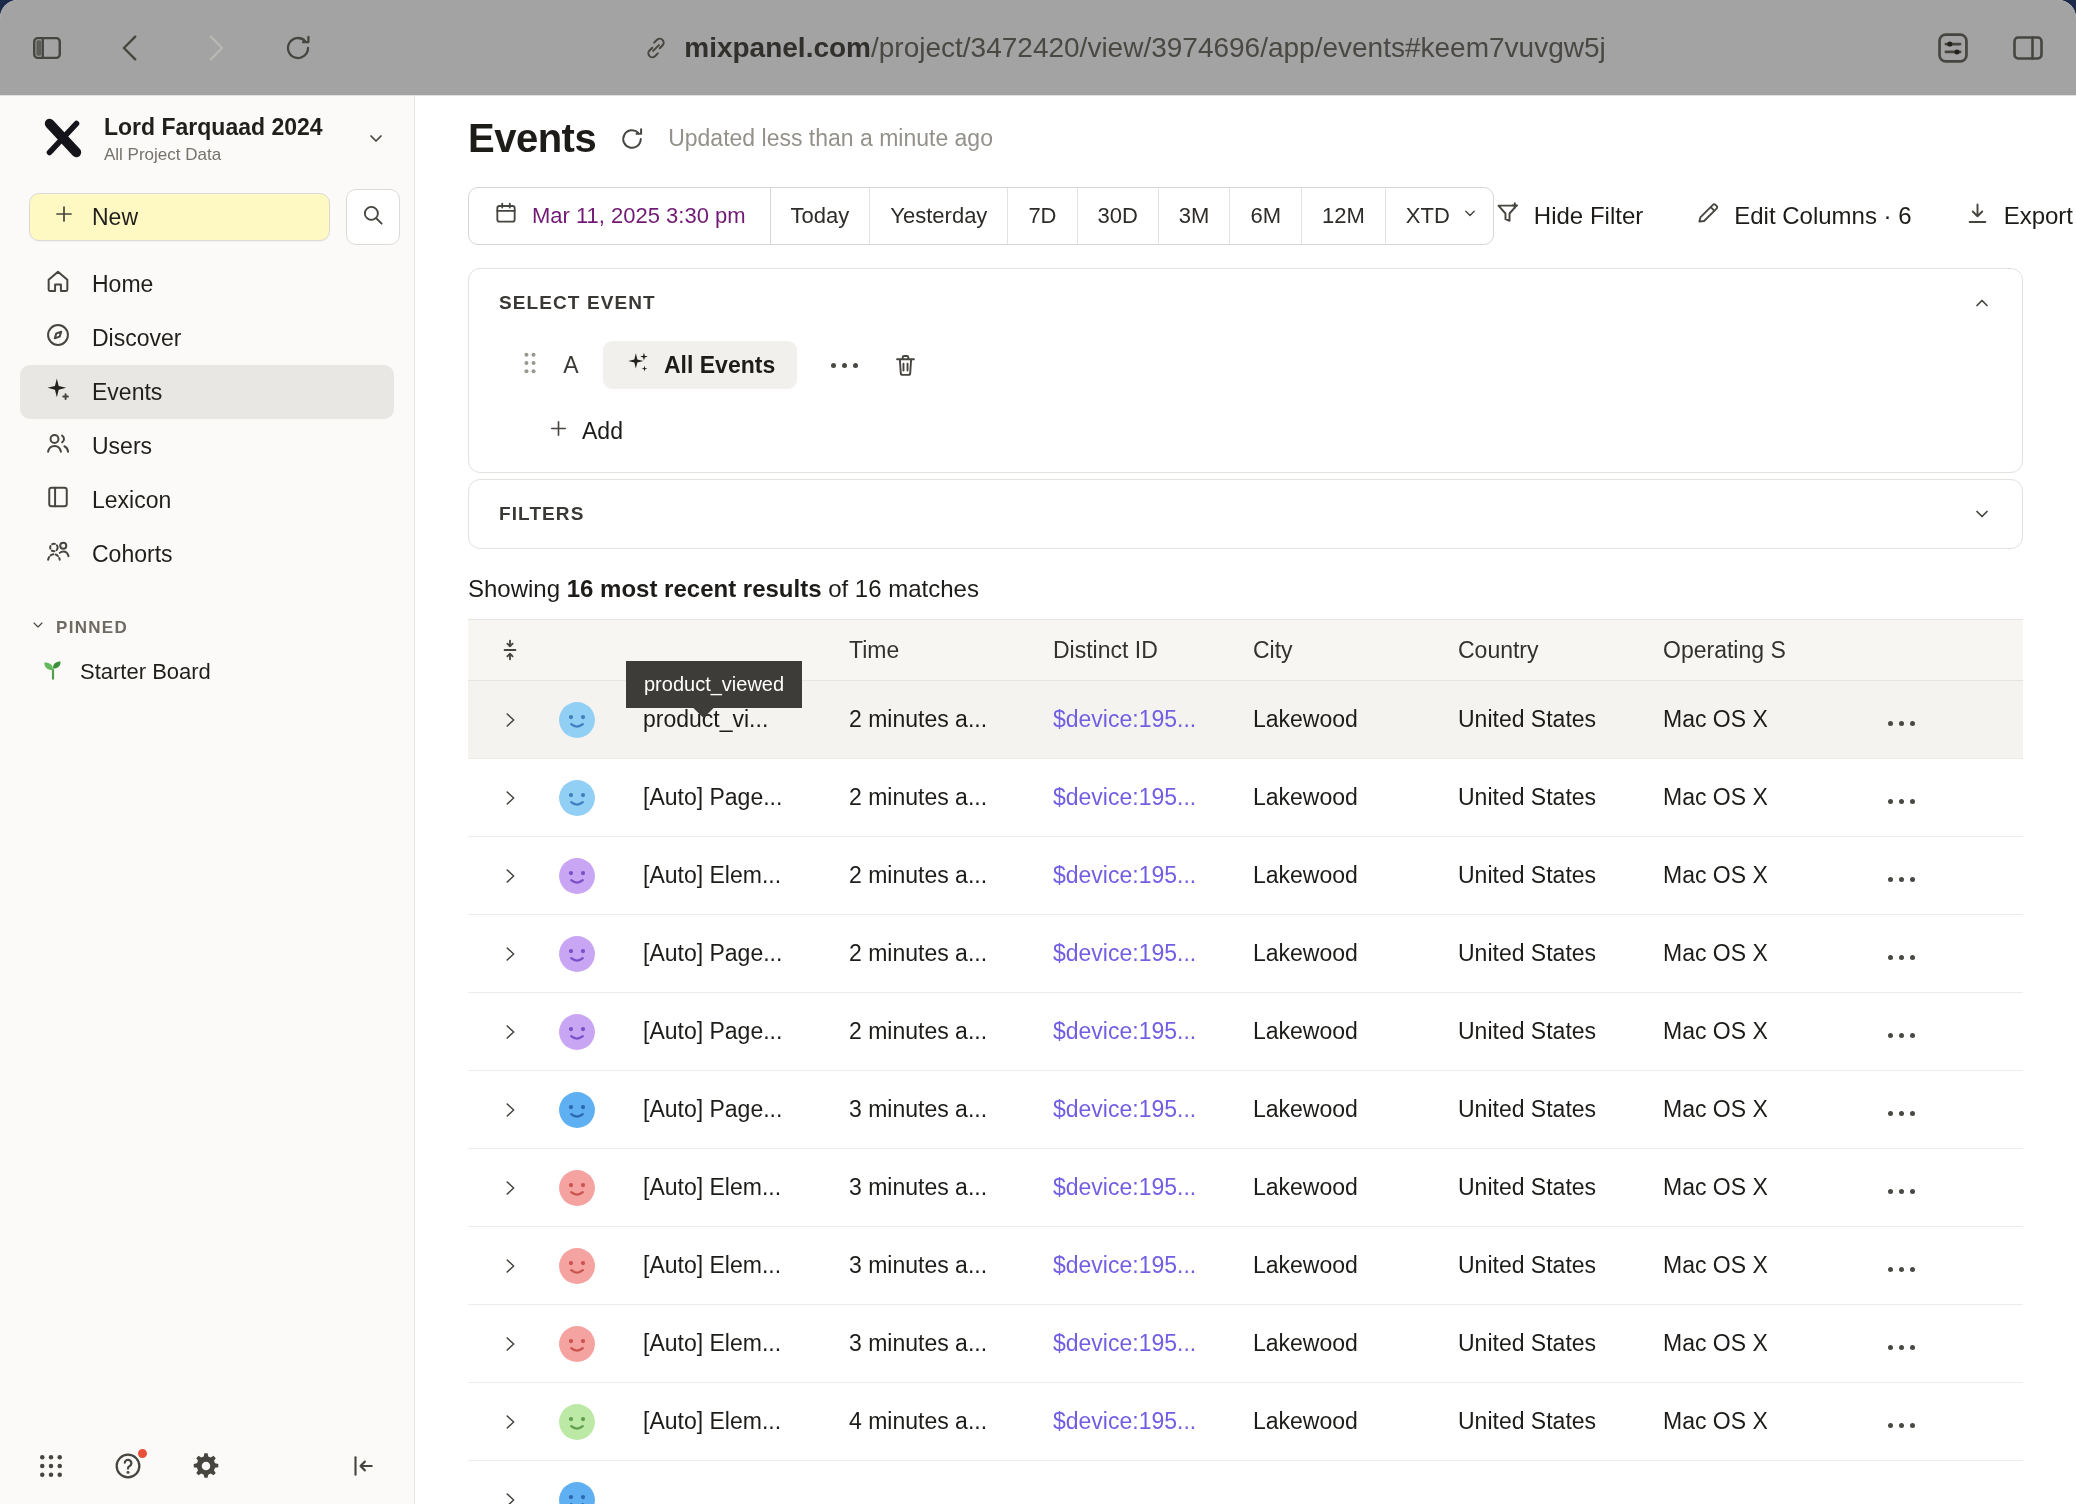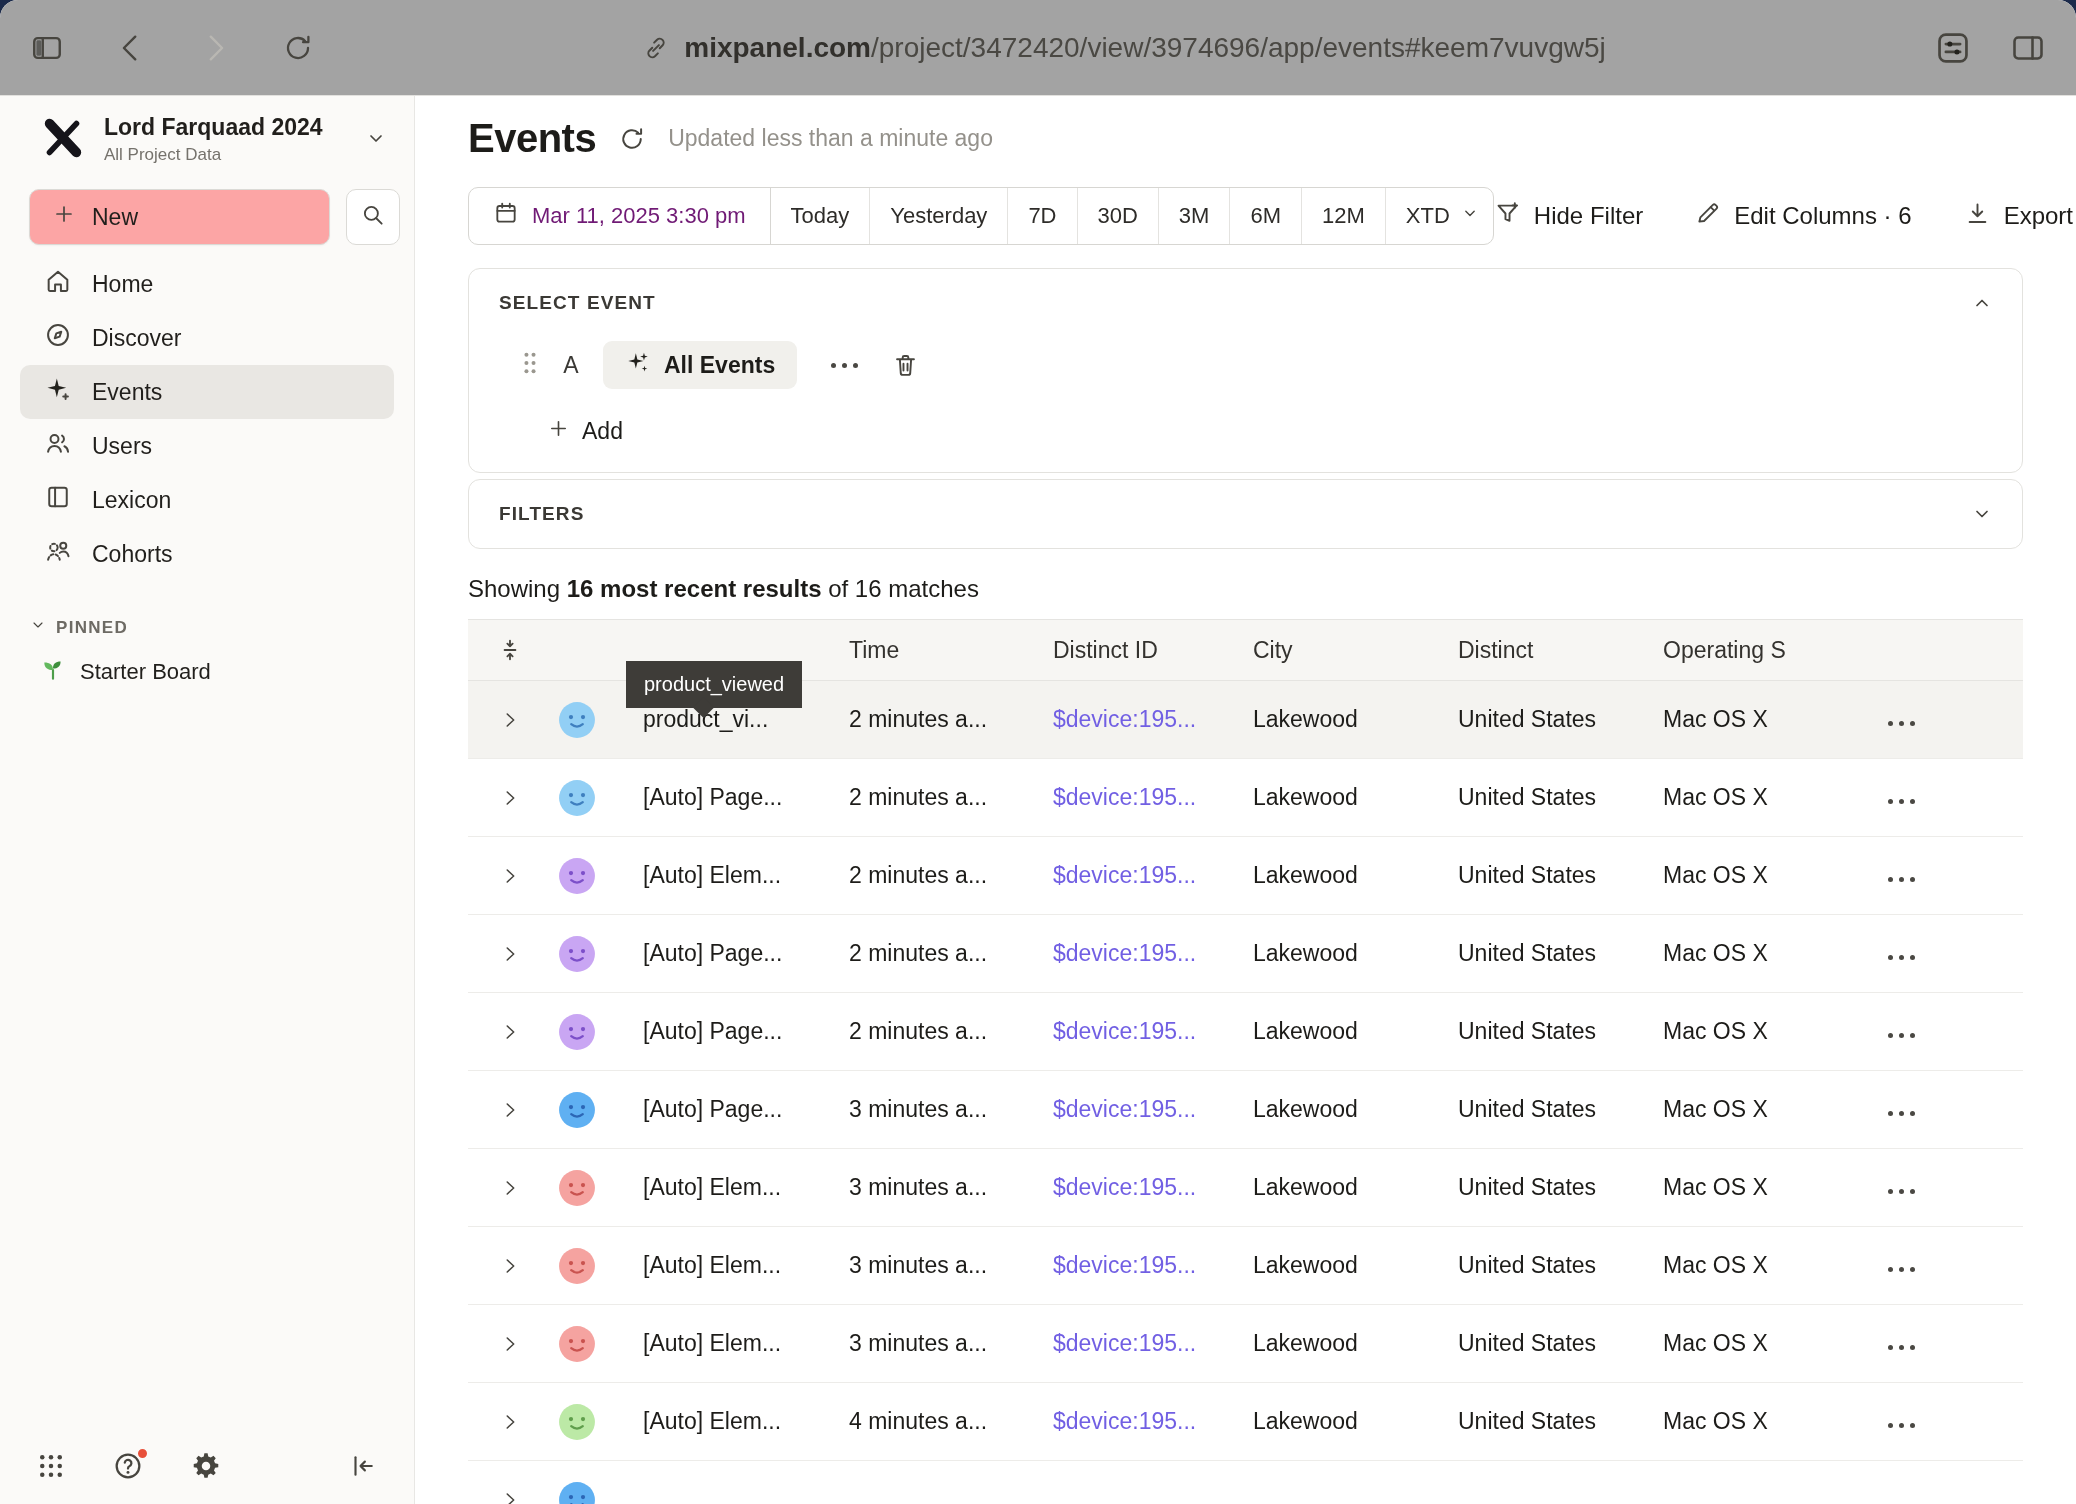--- a/index.html
+++ b/index.html
@@ -23,21 +23,21 @@
   .main { flex:1; padding:0 53px; position:relative; overflow:hidden; background:#fff; }
 
   
   .project-row { display:flex; align-items:center; gap:18px; padding:18px 26px 16px 40px; cursor:pointer; }
   .proj-names { display:flex; flex-direction:column; gap:4px; }
   .proj-name { font-size:23px; font-weight:700; color:#211f1c; }
   .proj-sub { font-size:17px; color:#75726c; }
   .proj-chev { margin-left:auto; }
 
   .actions-row { display:flex; align-items:center; gap:16px; margin:8px 14px 0 29px; }
-  .new-btn { flex:1; height:56px; background:#fca5a5; border:1px solid #dbdad6; border-radius:10px;
+  .new-btn { flex:1; height:48px; background:#fef9c3; border:1px solid #dbdad6; border-radius:10px;
     display:flex; align-items:center; gap:16px; padding:0 22px; font-size:23px; color:#211f1c; cursor:pointer;
     box-shadow:0 1px 2px rgba(0,0,0,.04); }
   .search-btn { width:54px; height:56px; background:#fff; border:1px solid #dbdad6; border-radius:10px;
     display:flex; align-items:center; justify-content:center; cursor:pointer; }
 
   .nav { margin:12px 20px 0 20px; }
   .nav-item { height:54px; border-radius:10px; display:flex; align-items:center; gap:20px;
     padding:0 24px; font-size:23px; color:#211f1c; cursor:pointer; }
   .nav-item.active { background:#e9e7e3; font-weight:500; }
 
@@ -462,21 +462,21 @@
               <svg width="26" height="26" viewBox="0 0 24 24">
                   <path class="ic" d="M12 3.5v5M9.6 6.2 12 8.6l2.4-2.4M12 20.5v-5M9.6 17.8 12 15.4l2.4 2.4M7 12h10" stroke-width="1.9"></path>
                 </svg>
             </span>
           </div>
           <div></div>
           <div></div>
           <div class="c-plain">Time</div>
           <div class="c-plain">Distinct ID</div>
           <div class="c-plain">City</div>
-          <div class="c-plain">Distinct</div>
+          <div class="c-plain">Country</div>
           <div class="c-plain">Operating S</div>
           <div></div>
         </div>
         <div>
   <div class="trow av-blue hovered">
     <div class="c-exp">
       <span class="icon-btn">
         <svg width="22" height="22" viewBox="0 0 24 24">
                     <path class="ic" d="M9 5.5l7 6.5-7 6.5" stroke-width="2.2"></path>
                   </svg>

